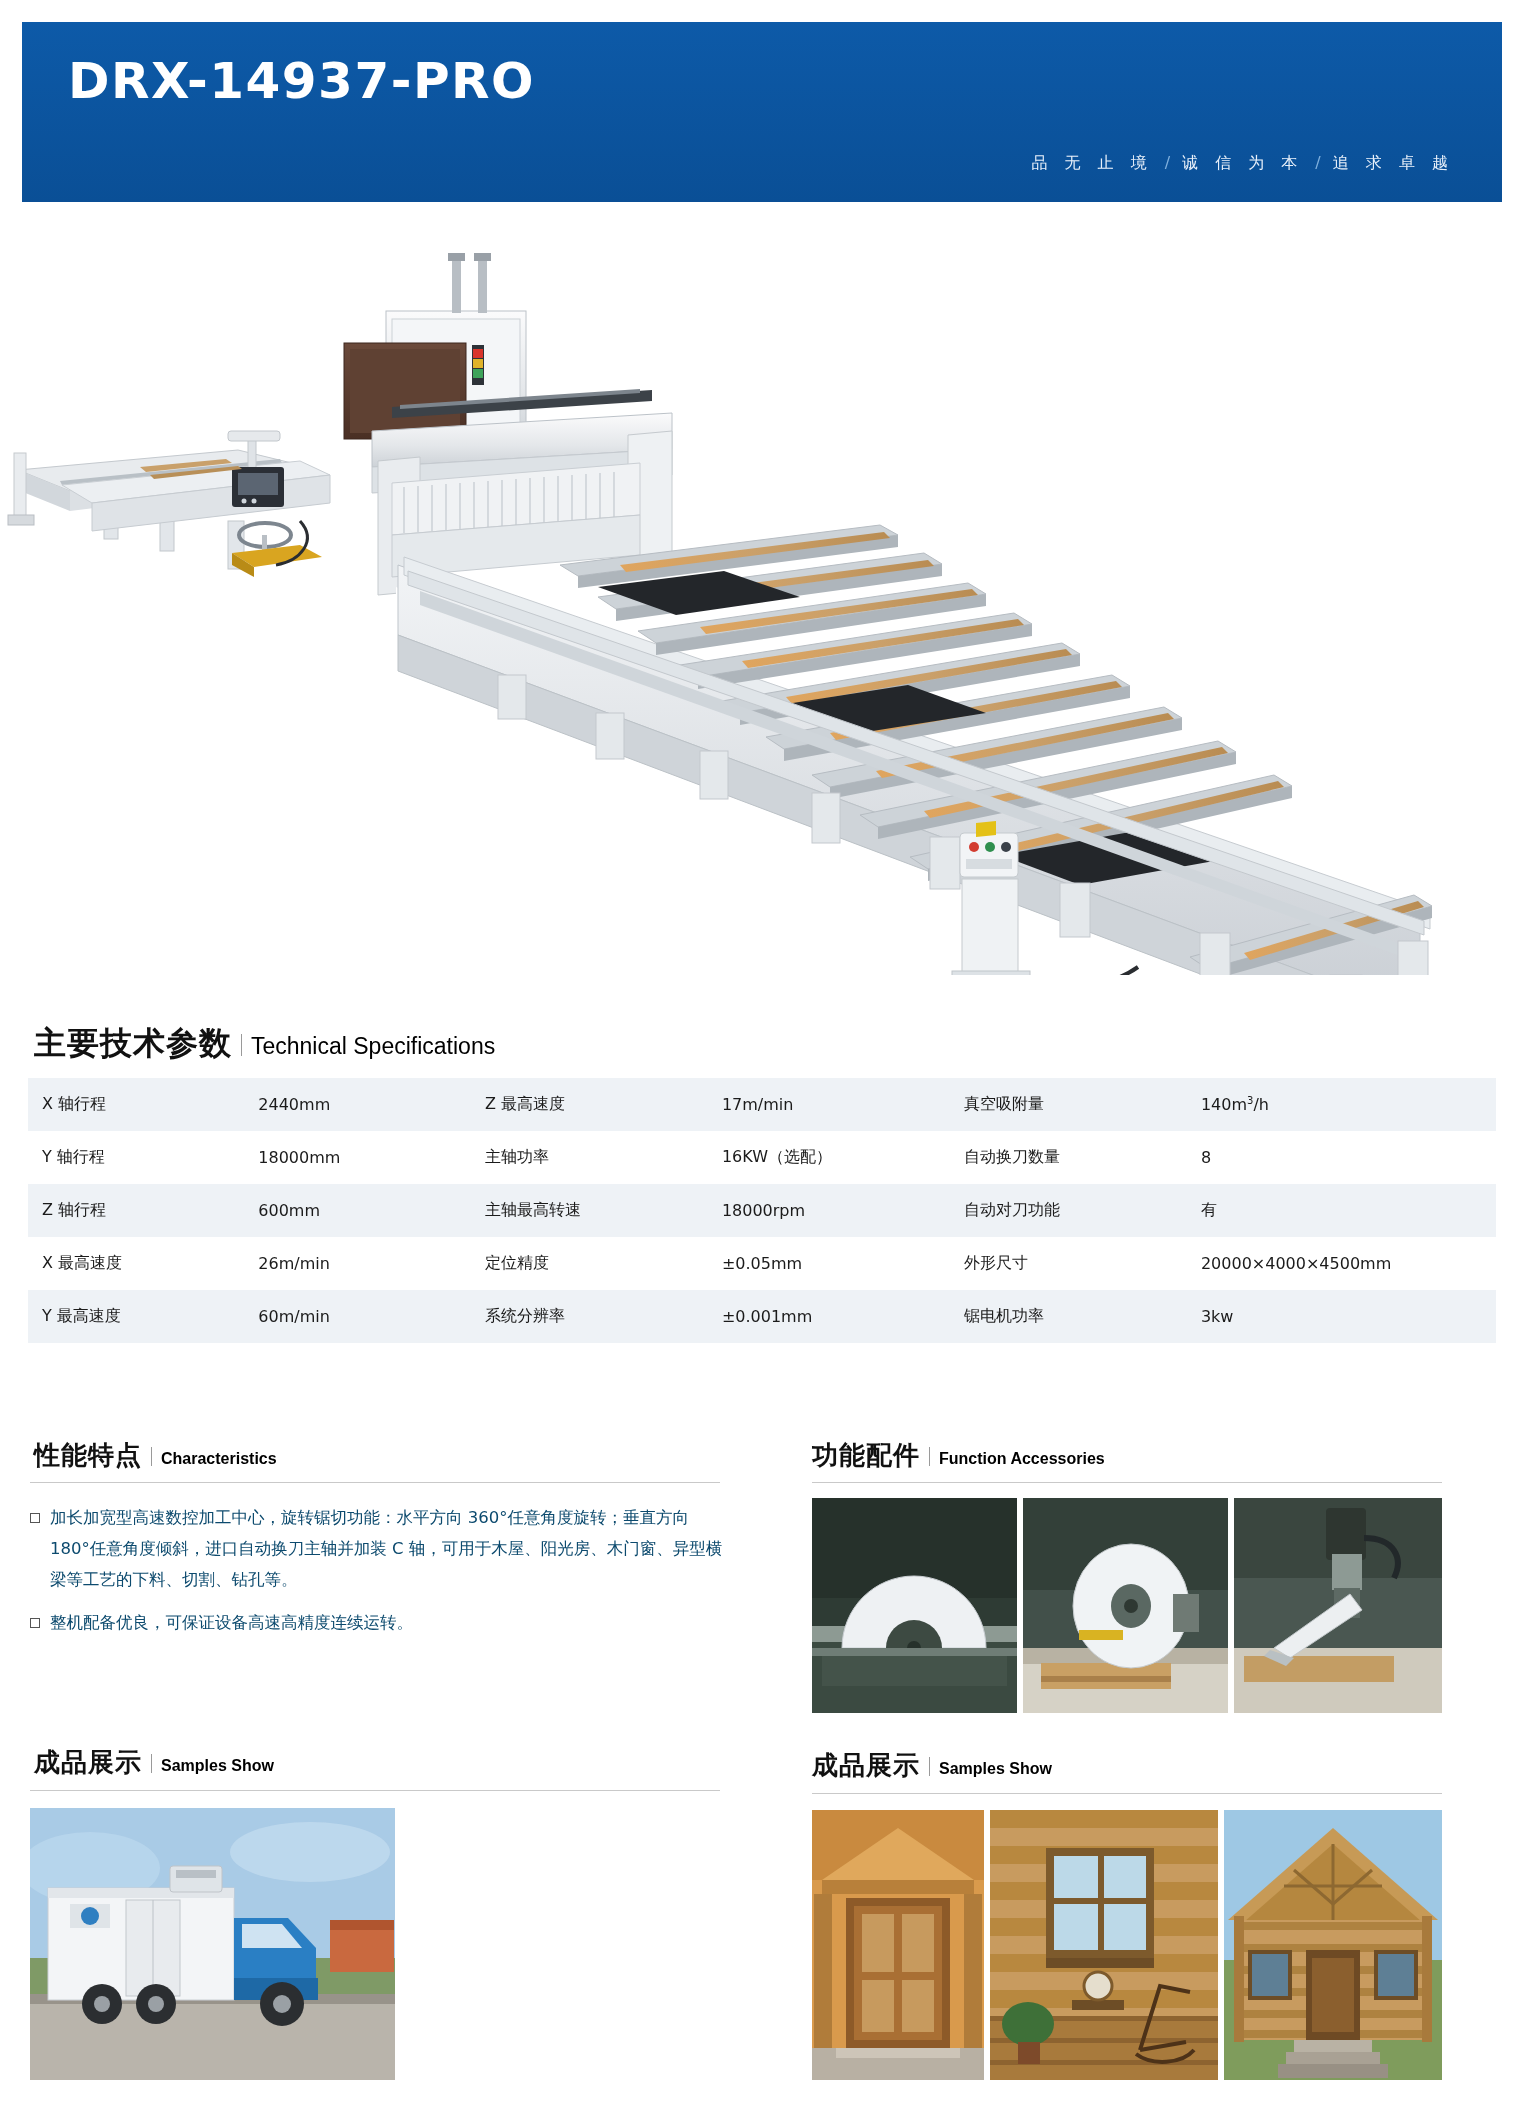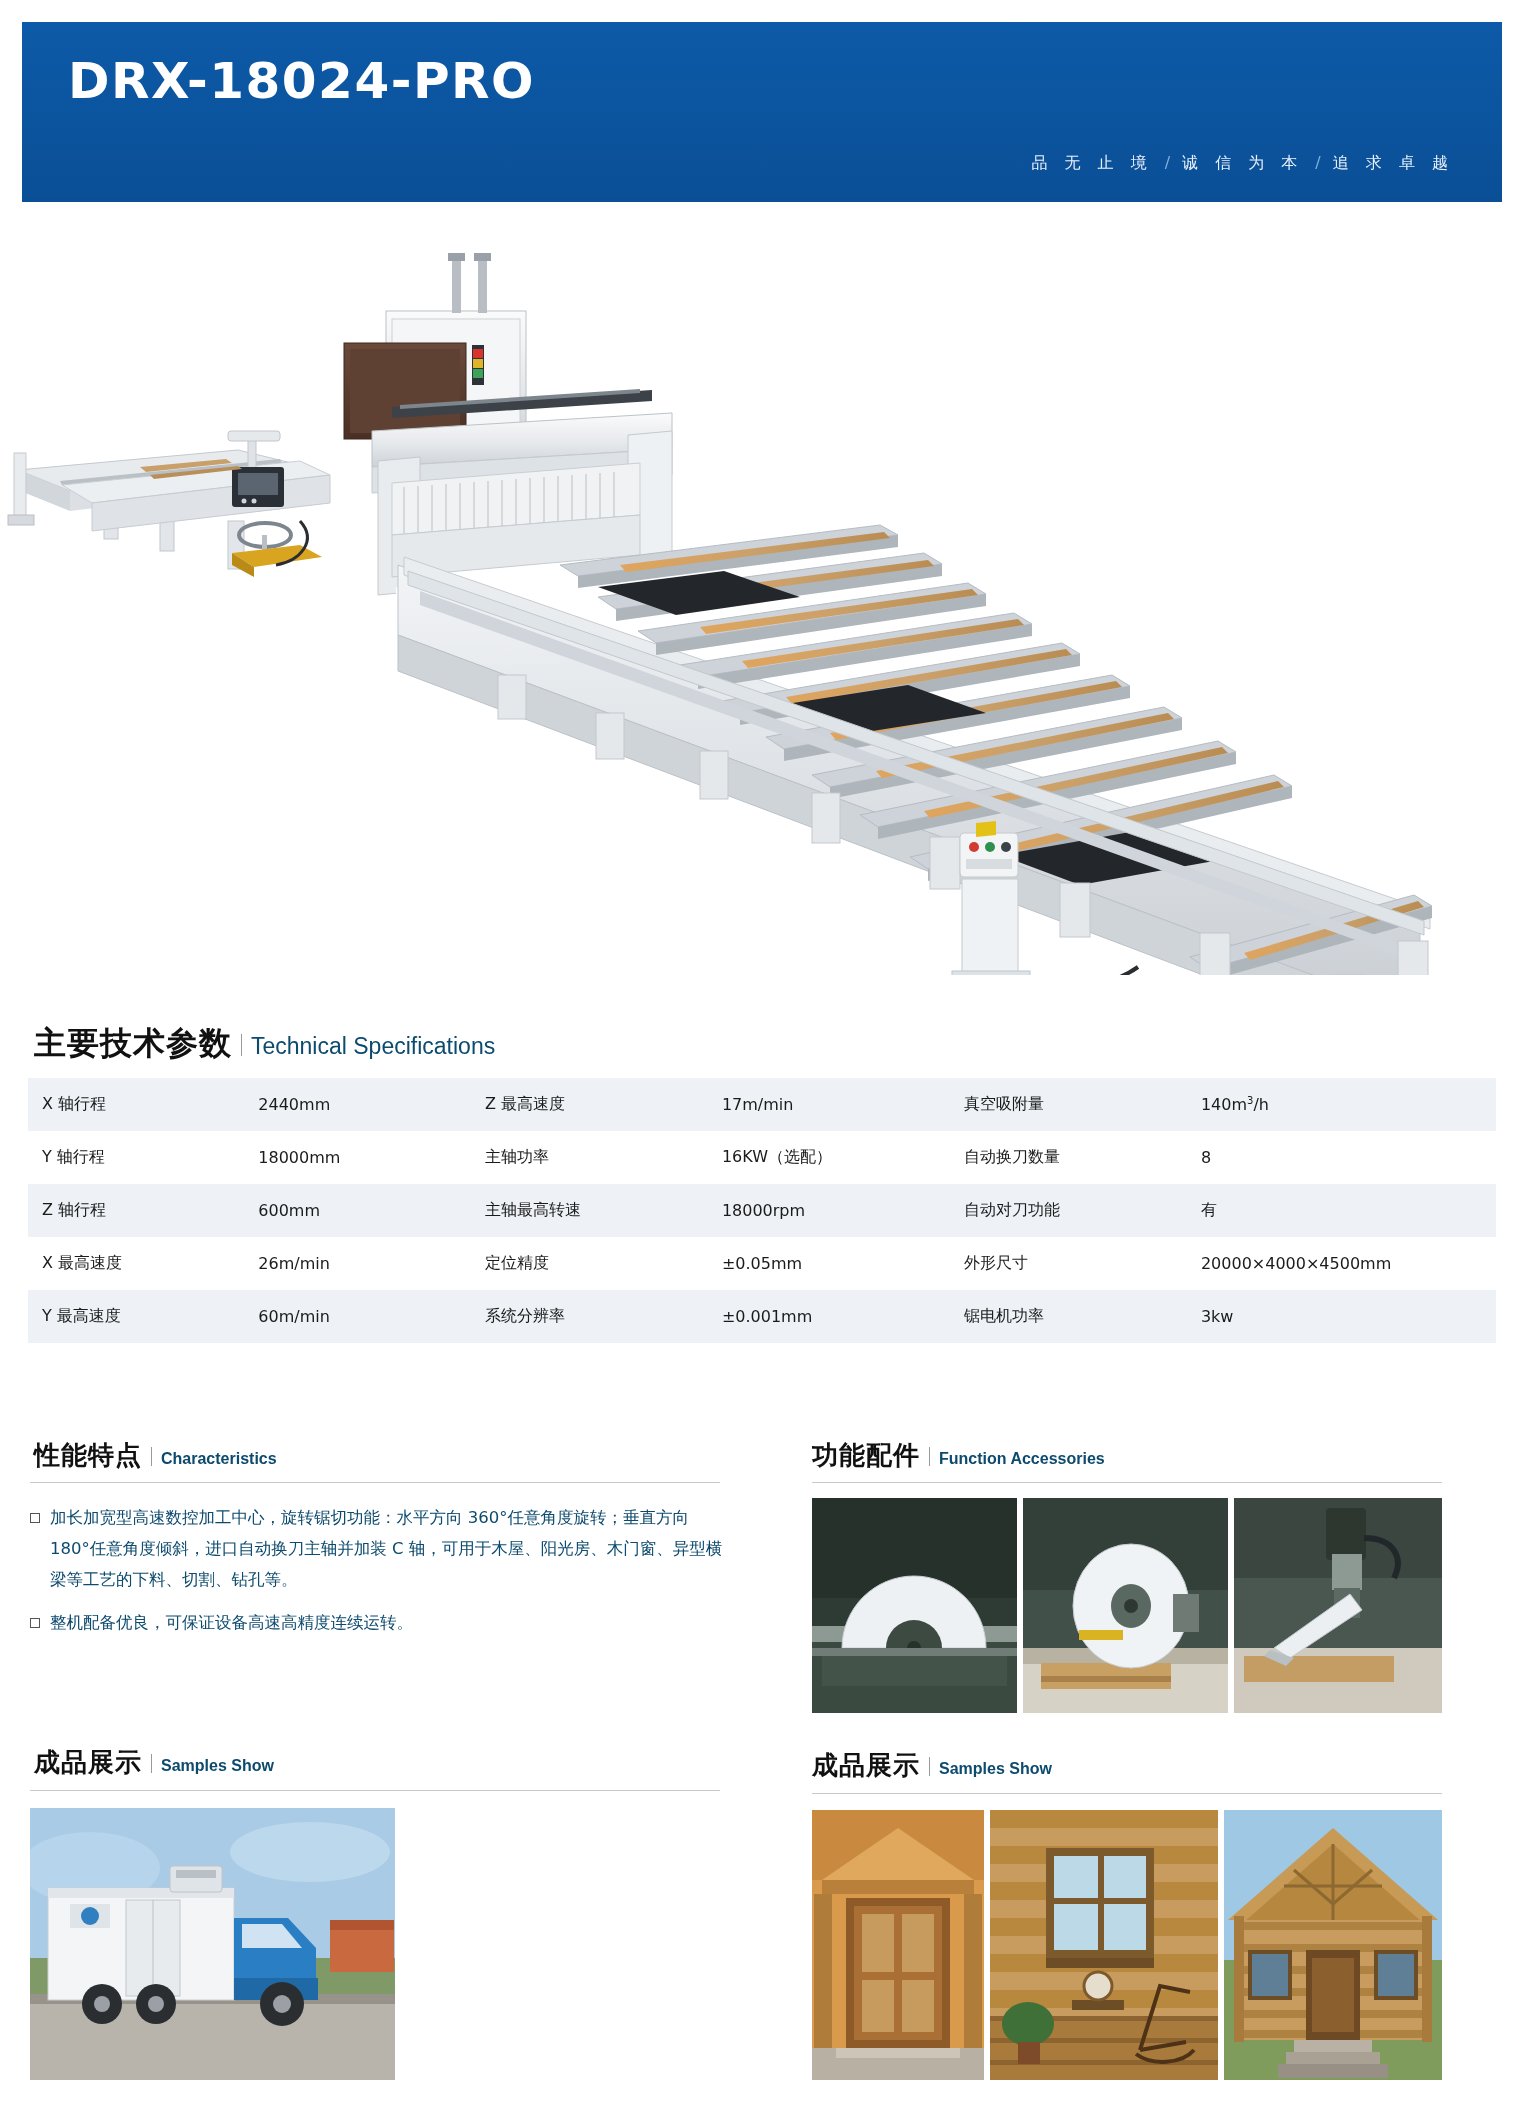--- a/index.html
+++ b/index.html
@@ -73,21 +73,21 @@
   }
   .sec-title .bar {
     display: inline-block;
     width: 1px;
     height: 22px;
     background: #9a9a9a;
     margin: 0 9px -2px 9px;
   }
   .sec-title .en {
     font-size: 23px;
-    color: #0c4a6e;
+    color: #000000;
     font-family: "Liberation Sans", sans-serif;
   }
   .sec-title.small .cn { font-size: 26px; }
   .sec-title.small .en { font-size: 16px; font-weight: bold; }
   .sec-title.small .bar { height: 19px; }
 
   #specs-title { position: absolute; left: 34px; top: 1022px; }
 
   
   .spec-table {
@@ -173,21 +173,21 @@
 
   #sample-photo-truck { left: 30px; top: 1808px; width: 365px; height: 272px; }
   #sample-photo-a { left: 812px; top: 1810px; width: 172px; height: 270px; }
   #sample-photo-b { left: 990px; top: 1810px; width: 228px; height: 270px; }
   #sample-photo-c { left: 1224px; top: 1810px; width: 218px; height: 270px; }
 </style>
 </head>
 <body>
 
 <div class="header">
-  <div class="model">DRX-18024-PRO</div>
+  <div class="model">DRX-14937-PRO</div>
   <div class="slogan">
     <span>品 无 止 境</span><span class="sep">/</span><span>诚 信 为 本</span><span class="sep">/</span><span>追 求 卓 越</span>
   </div>
 </div>
 
 <div class="hero">
 <svg width="1524" height="740" viewBox="0 0 1524 740" xmlns="http://www.w3.org/2000/svg">
   <rect width="1524" height="740" fill="#ffffff"></rect>
   <defs>
     <linearGradient id="gmet" x1="0" y1="0" x2="0" y2="1">

